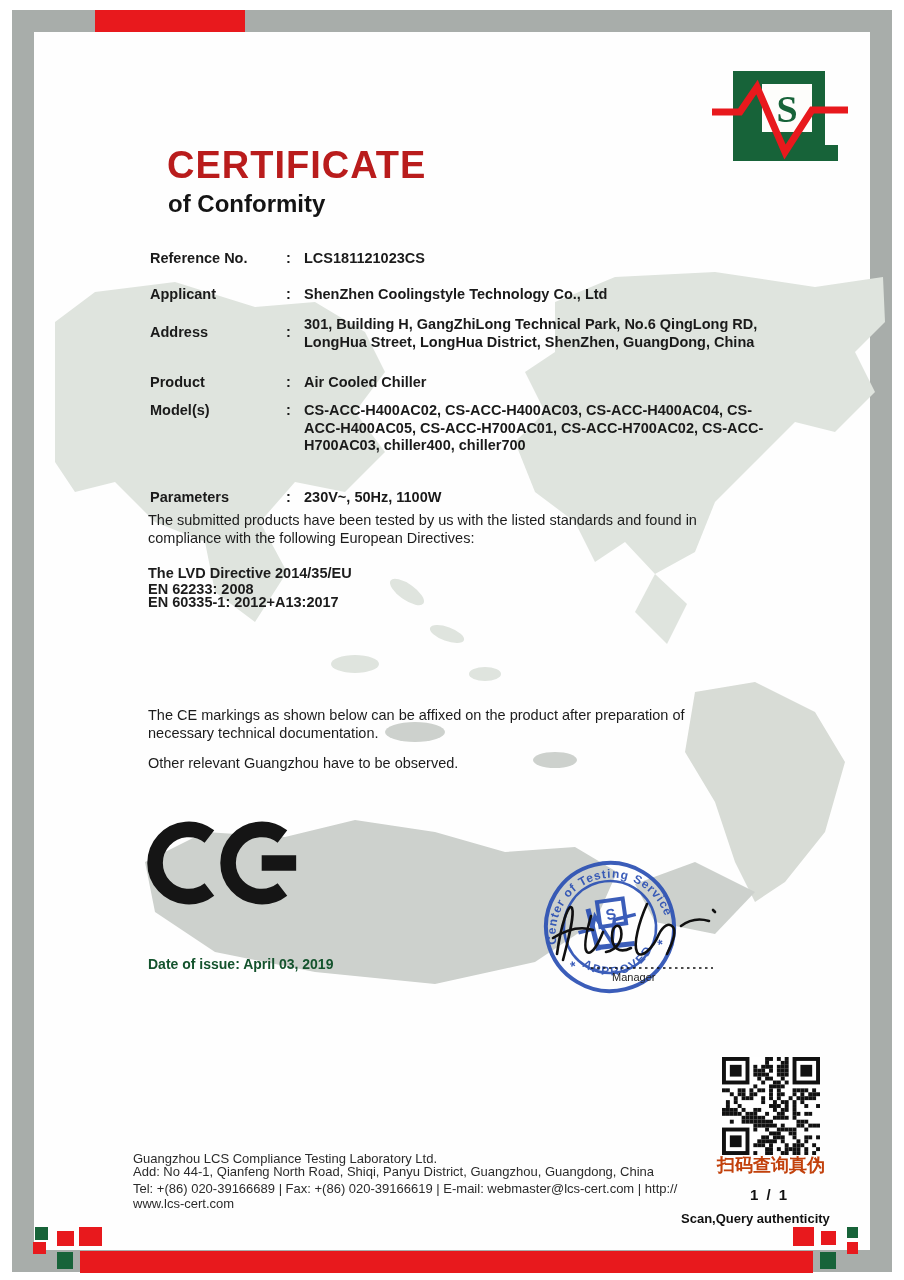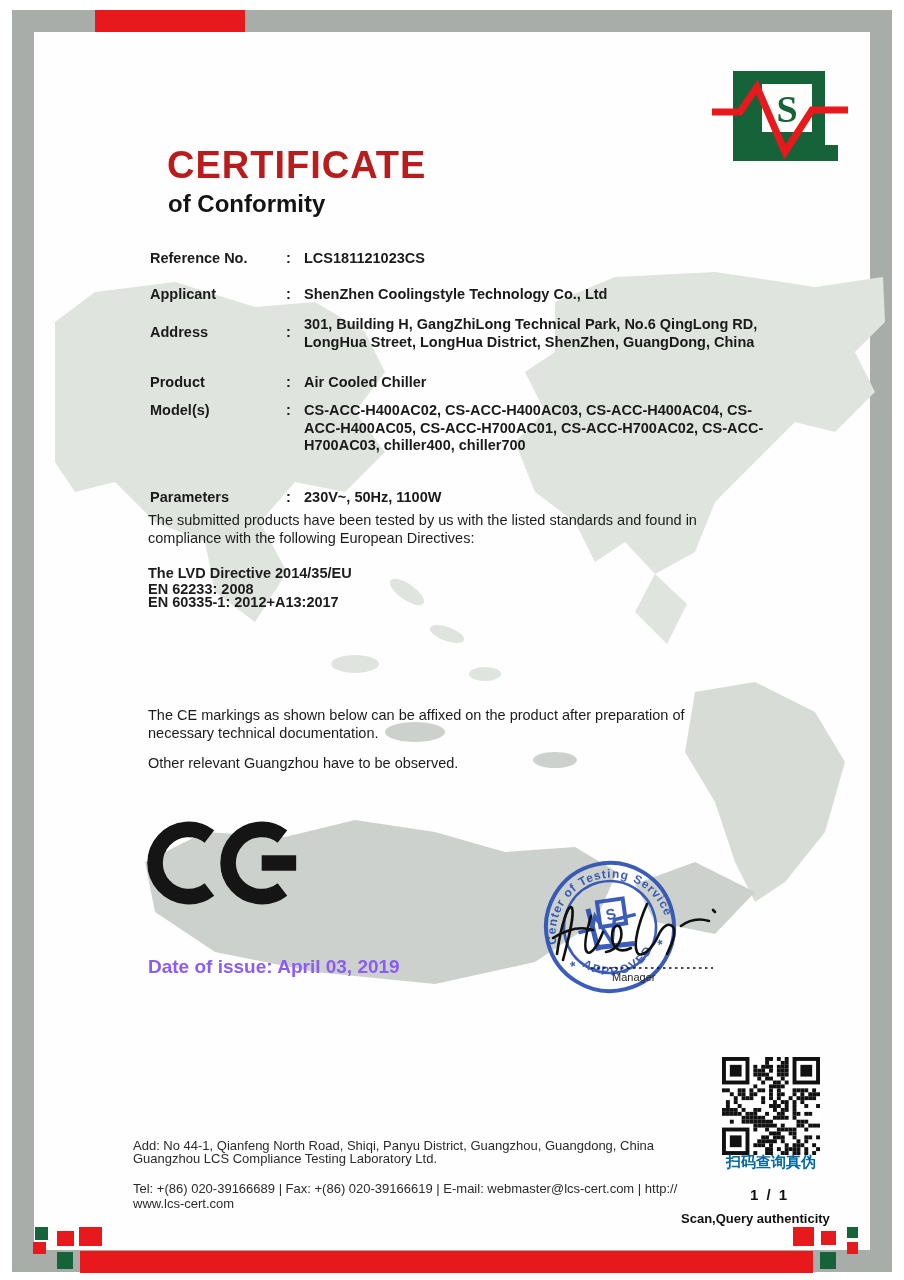--- a/index.html
+++ b/index.html
@@ -17,28 +17,28 @@
   .title{left:167px;top:144px;font-size:38px;font-weight:bold;letter-spacing:1px;color:#b91c1c;}
   .subtitle{left:168px;top:190px;font-size:24px;font-weight:bold;color:#141414;}
   
   .frow{position:absolute;left:150px;width:640px;font-size:14.5px;font-weight:bold;line-height:17.5px;color:#1a1a1a;}
   .frow .lbl{position:absolute;left:0;top:0;width:132px;}
   .frow .col{position:absolute;left:136px;top:0;}
   .frow .val{position:absolute;left:154px;top:0;width:478px;}
   
   .para{position:absolute;left:148px;width:590px;font-size:14.5px;line-height:17.5px;color:#1c1c1c;}
   .bold{font-weight:bold;}
-  .date{left:148px;top:956px;font-size:19px;font-weight:bold;color:#8b5cf6;}
+  .date{left:148px;top:956px;font-size:14px;font-weight:bold;color:#14532d;}
   
   #stamp{left:540px;top:857px;width:140px;height:140px;opacity:.92;}
   #signature{left:543px;top:888px;width:180px;height:95px;}
   .manager{left:612px;top:971px;font-size:11px;color:#242424;}
   
   #qr{left:721px;top:1057px;width:100px;height:98px;}
-  .qr-cn{left:701px;top:1153px;width:140px;text-align:center;font-size:15px;font-weight:bold;color:#0369a1;}
+  .qr-cn{left:701px;top:1153px;width:140px;text-align:center;font-size:18px;font-weight:bold;color:#c2410c;}
   .qr-en{left:681px;top:1168px;width:180px;text-align:left;font-size:13px;font-weight:bold;color:#111;margin-top:43px;}
   .pageno{left:750px;top:1186px;font-size:15px;font-weight:bold;letter-spacing:2px;color:#111;}
   
   .foot{position:absolute;left:133px;font-size:13px;line-height:15px;color:#2b2b2b;width:580px;}
 </style>
 </head>
 <body>
 
 <div id="page">
 
@@ -405,16 +405,16 @@
         <rect x="76" y="96" width="4" height="4"></rect>
         <rect x="84" y="96" width="4" height="4"></rect>
         <rect x="92" y="96" width="4" height="4"></rect>
       </g>
   </svg>
   <div class="abs qr-cn">扫码查询真伪</div>
   <div class="abs qr-en">Scan,Query authenticity</div>
   <div class="abs pageno">1 / 1</div>
 
   <div class="foot" style="top:1151px">Guangzhou LCS Compliance Testing Laboratory Ltd.</div>
-  <div class="foot" style="top:1138px">Add: No 44-1, Qianfeng North Road, Shiqi, Panyu District, Guangzhou, Guangdong, China</div>
+  <div class="foot" style="top:1164px">Add: No 44-1, Qianfeng North Road, Shiqi, Panyu District, Guangzhou, Guangdong, China</div>
   <div class="foot" style="top:1181px">Tel: +(86) 020-39166689  |  Fax: +(86) 020-39166619   |  E-mail: webmaster@lcs-cert.com  |  http:// www.lcs-cert.com</div>
 
 </div>
 
 </body></html>

